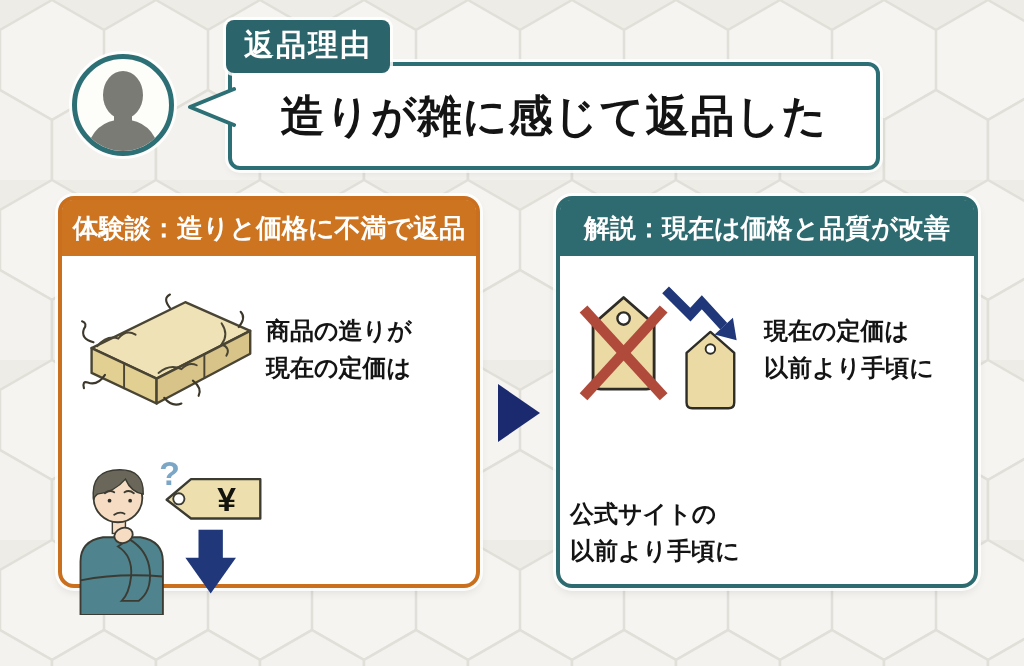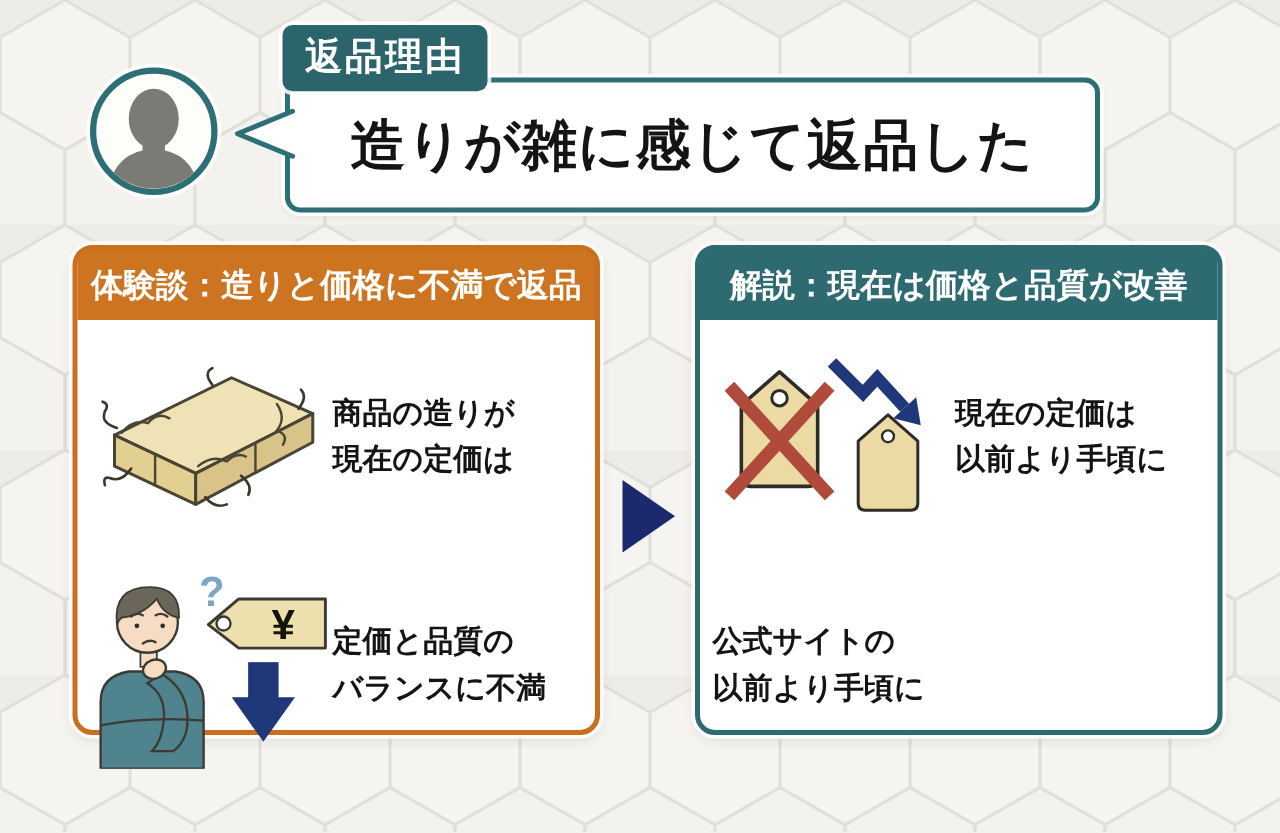--- a/index.html
+++ b/index.html
@@ -159,24 +159,20 @@
             <path d="M100,52 L126,30 L200,30 L200,72 L126,72 Z" fill="#eee0ae" stroke="#3b3b33" stroke-width="2.5" stroke-linejoin="round"></path>
             <circle cx="113" cy="51" r="6" fill="#ffffff" stroke="#3b3b33" stroke-width="2"></circle>
             <text x="164" y="64" font-size="36" font-weight="900" fill="#14140f" text-anchor="middle">¥</text>
 
             <g fill="#203879">
               <rect x="134" y="84" width="26" height="32"></rect>
               <path d="M120,114 L174,114 L147,152 Z"></path>
             </g>
           </svg>
         </div>
-        <div class="row-text">
-          <span class="line">定価と品質の</span>
-          <span class="line">バランスに不満</span>
-        </div>
       </div>
 
     </div>
   </div>
 
   <div class="center-arrow"></div>
 
   <div class="panel panel-right">
     <div class="panel-header">解説：現在は価格と品質が改善</div>
     <div class="panel-body">

